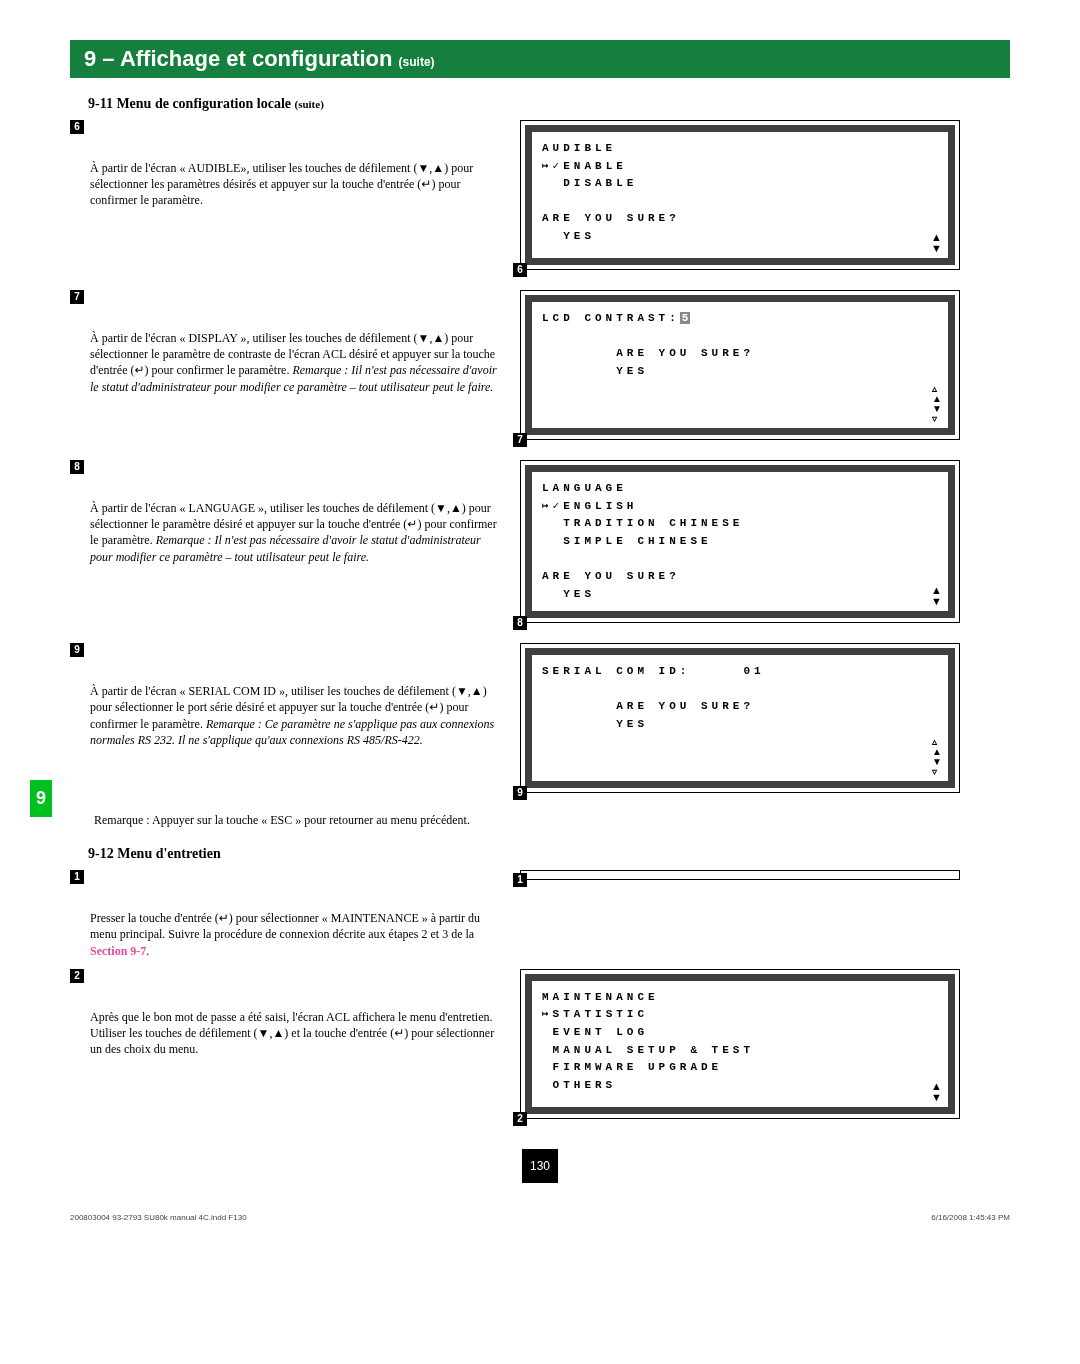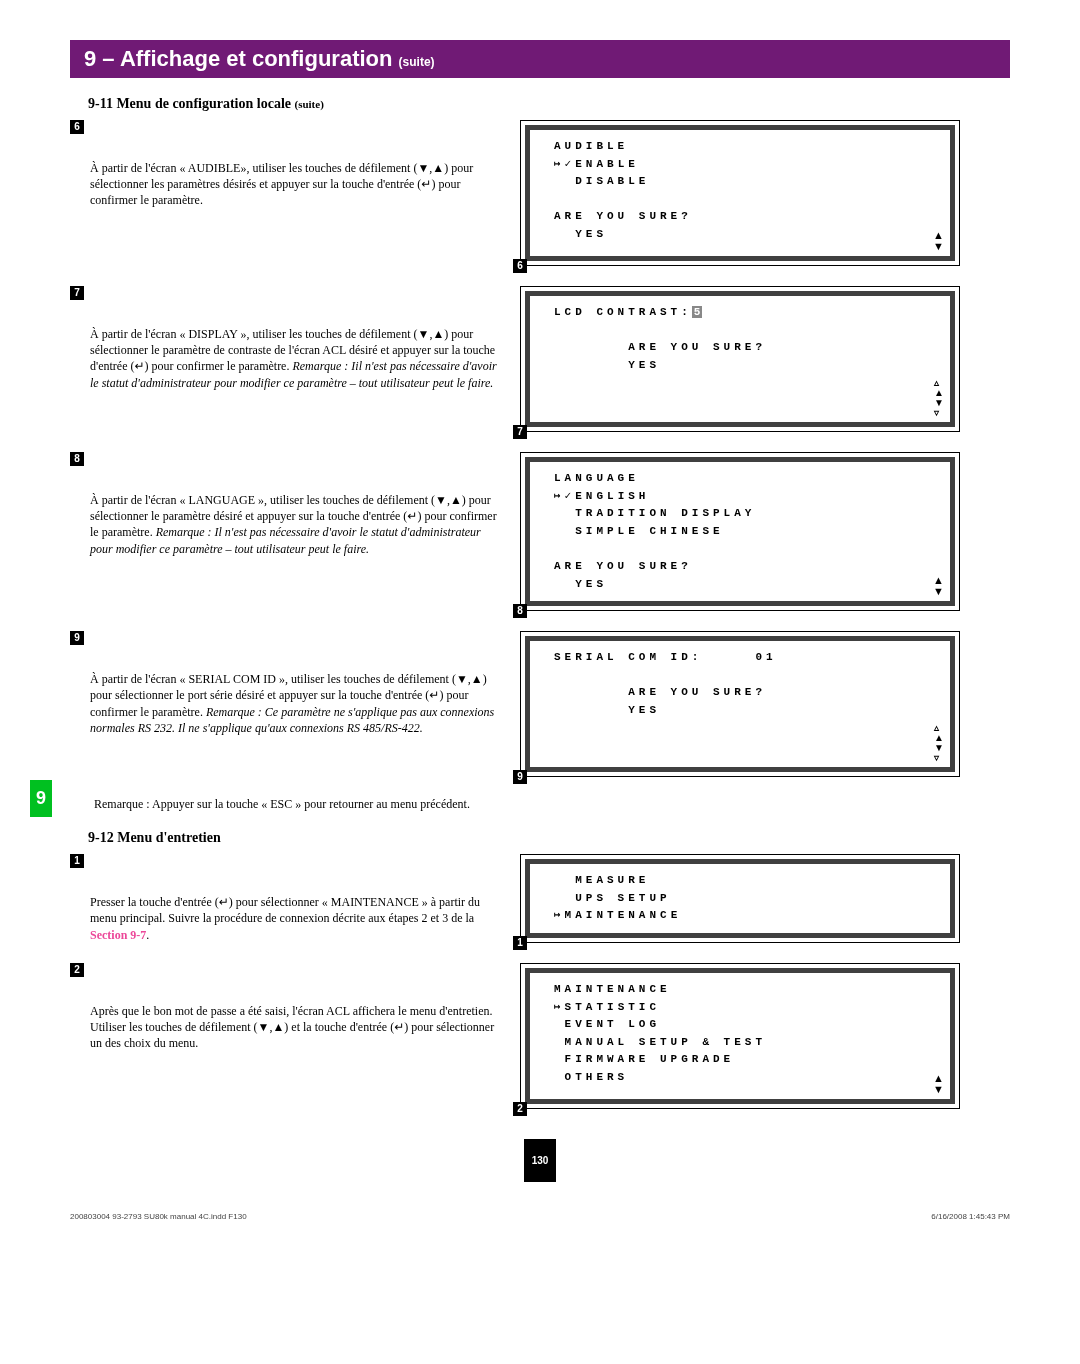--- a/index.html
+++ b/index.html
@@ -5,21 +5,21 @@
   body {
     font-family: "Times New Roman", serif;
     font-size: 12px;
     margin: 0;
     padding: 40px 70px;
     width: 940px;
     color: #000;
     background: #fff;
   }
   .section-banner {
-    background: #701a75;
+    background: #15803d;
     color: #fff;
     font-family: Arial, sans-serif;
     font-weight: bold;
     font-size: 22px;
     padding: 6px 14px;
     margin-bottom: 14px;
   }
   .section-banner .suite {
     font-size: 12px;
     font-weight: bold;
@@ -72,22 +72,22 @@
   .right {
     width: 440px;
   }
   .lcd {
     border: 1px solid #000;
     position: relative;
     padding: 4px 4px 4px 4px;
     margin-bottom: 10px;
   }
   .lcd-inner {
-    border: 5px solid #404040;
-    padding: 8px 10px 8px 24px;
+    border: 7px solid #404040;
+    padding: 8px 10px 8px 10px;
     font-family: "Courier New", monospace;
     font-weight: bold;
     font-size: 11px;
     letter-spacing: 4px;
     line-height: 1.6;
     min-height: 110px;
     position: relative;
     white-space: pre;
   }
   .lcd .corner-badge {
@@ -142,23 +142,23 @@
   }
   .pagenum {
     text-align: center;
     margin-top: 20px;
   }
   .pagenum span {
     display: inline-block;
     background: #000;
     color: #fff;
     font-family: Arial, sans-serif;
-    font-size: 10px;
-    font-weight: bold;
-    padding: 16px 8px;
+    font-size: 12px;
+    font-weight: normal;
+    padding: 10px 8px;
   }
   .footer {
     margin-top: 30px;
     font-family: Arial, sans-serif;
     font-size: 8px;
     color: #444;
     display: flex;
     justify-content: space-between;
     gap: 8px;
   }
@@ -227,21 +227,21 @@
     <span class="num-badge">8</span>
     <div class="text">
       <span>À partir de l'écran « LANGUAGE », utiliser les touches de défilement (▼,▲) pour sélectionner le paramètre désiré et appuyer sur la touche d'entrée (↵) pour confirmer le paramètre. </span><i>Remarque : Il n'est pas nécessaire d'avoir le statut d'administrateur pour modifier ce paramètre – tout utilisateur peut le faire.</i>
     </div>
   </div>
   <div class="right">
     <div class="lcd">
       <span class="corner-badge">8</span>
       <div class="lcd-inner"><span>LANGUAGE</span>
 <span>↦✓ENGLISH</span>
-<span>  TRADITION DISPLAY</span>
+<span>  TRADITION CHINESE</span>
 <span>  SIMPLE CHINESE</span>
 <span></span>
 <span>ARE YOU SURE?</span>
 <span>  YES</span>
 <div class="arrows-solid">▲<br>▼</div></div>
     </div>
   </div>
 </div>
 
 <div class="row">
@@ -273,23 +273,20 @@
 <div class="row">
   <div class="left">
     <span class="num-badge">1</span>
     <div class="text">
       <span>Presser la touche d'entrée (↵) pour sélectionner « MAINTENANCE » à partir du menu principal. Suivre la procédure de connexion décrite aux étapes 2 et 3 de la </span><span class="ref-link">Section 9-7</span><span>.</span>
     </div>
   </div>
   <div class="right">
     <div class="lcd">
       <span class="corner-badge">1</span>
-      <div class="lcd-inner" style="min-height:50px"><span>  MEASURE</span>
-<span>  UPS SETUP</span>
-<span>↦MAINTENANCE</span></div>
     </div>
   </div>
 </div>
 
 <div class="row">
   <div class="left">
     <span class="num-badge">2</span>
     <div class="text">Après que le bon mot de passe a été saisi, l'écran ACL affichera le menu d'entretien. Utiliser les touches de défilement (▼,▲) et la touche d'entrée (↵) pour sélectionner un des choix du menu.</div>
   </div>
   <div class="right">

